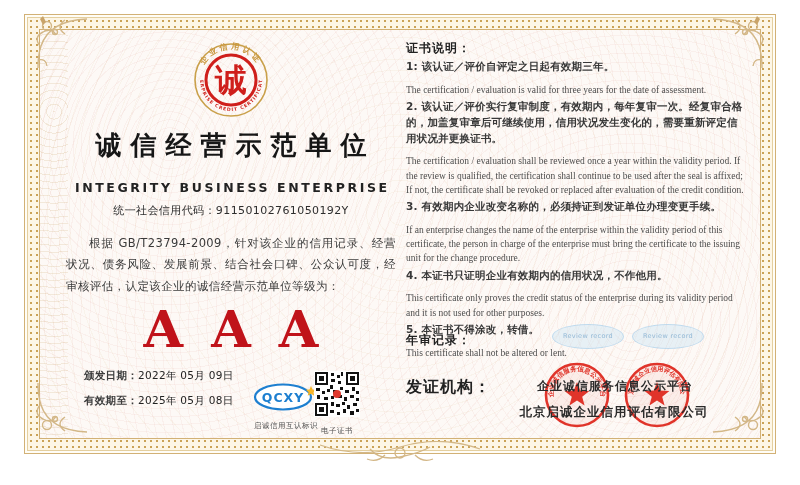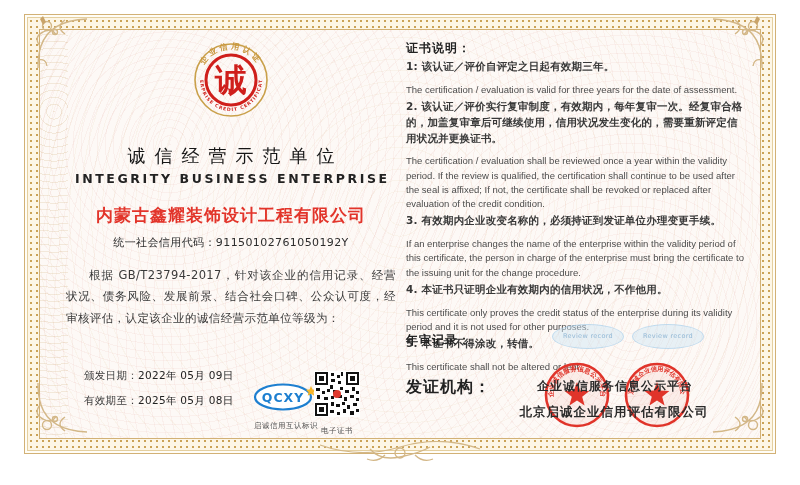--- a/index.html
+++ b/index.html
@@ -24,43 +24,43 @@
   .corner{position:absolute;width:54px;height:54px;pointer-events:none;}
   .corner.tl{left:10px;top:1px;}
   .corner.tr{right:10px;top:1px;transform:scaleX(-1);}
   .corner.bl{left:10px;bottom:18px;transform:scaleY(-1);}
   .corner.br{right:10px;bottom:18px;transform:scale(-1,-1);}
   .bottom-orn{position:absolute;left:50%;bottom:20px;transform:translateX(-50%);pointer-events:none;}
 
   
   .col-left{position:absolute;left:16px;top:0;width:350px;text-align:center;}
   .seal{margin-top:10px;}
-  .title-cn{margin:20px 0 0 0;font-size:18px;font-weight:normal;color:#161616;
+  .title-cn{margin:4px 0 0 0;font-size:26px;font-weight:bold;color:#161616;
             letter-spacing:9px;text-indent:9px;}
-  .title-en{margin-top:3px;font-size:12.5px;font-weight:bold;color:#222;
+  .title-en{margin-top:17px;font-size:12.5px;font-weight:bold;color:#222;
             letter-spacing:2.6px;text-indent:2.6px;}
   .credit-code{margin-top:6px;font-size:10.5px;color:#6b6b6b;letter-spacing:.5px;}
   .company{margin-top:18px;font-size:17px;font-weight:bold;color:#e2342a;letter-spacing:1px;}
   .uscc{margin-top:8px;font-size:11px;color:#2c2c2c;letter-spacing:.4px;}
   .statement{margin-top:15px;padding:0 10px;text-align:justify;font-size:11.5px;
              line-height:1.85;color:#3a3a3a;text-indent:2em;letter-spacing:.4px;}
   .grade{margin-top:2px;font-family:"DejaVu Serif","Liberation Serif",serif;
          font-size:51px;font-weight:bold;color:#c0131a;letter-spacing:.55em;text-indent:.55em;}
   .meta{position:absolute;left:44px;top:339px;width:190px;text-align:left;}
   .meta-row{font-size:10.5px;color:#222;margin-bottom:11px;letter-spacing:.3px;white-space:nowrap;}
-  .meta-label{font-weight:normal;color:#3d3d3d;}
+  .meta-label{font-weight:bold;color:#3d3d3d;}
   .qcxy{position:absolute;left:206px;top:350px;width:80px;text-align:center;}
   .qr{position:absolute;left:272px;top:341px;width:50px;text-align:center;}
   .mark-caption{margin-top:5px;font-size:7.5px;color:#555;letter-spacing:.5px;}
 
   
   .col-right{position:absolute;left:366px;top:10px;width:338px;text-align:left;}
   .notes-title{font-size:12px;font-weight:bold;color:#222;letter-spacing:1px;}
   .note-cn{margin:2px 0 1px 0;font-size:10.5px;font-weight:600;color:#383838;line-height:1.5;letter-spacing:.2px;}
-  .note-en{margin:8px 0 2px 0;font-family:Liberation Sans, sans-serif;
+  .note-en{margin:8px 0 2px 0;font-family:Liberation Serif, serif;
            font-size:9.5px;color:#4c4c4c;line-height:1.5;}
   .review-label{position:absolute;left:0;top:292px;font-size:12px;font-weight:bold;color:#222;letter-spacing:1px;text-align:center;}
   .review-oval{position:absolute;width:70px;height:23px;border-radius:50%;
                background:rgba(203,228,245,.45);border:1px solid rgba(160,203,233,.55);
                color:#93b9d6;font-size:6.5px;line-height:23px;text-align:center;letter-spacing:.3px;}
   .oval-1{left:146px;top:284px;}
   .oval-2{left:226px;top:284px;}
   .issuer-label{position:absolute;left:0;top:337px;font-size:16px;font-weight:bold;color:#222;letter-spacing:1px;}
   .stamp{position:absolute;z-index:1;}
   .stamp-1{left:136px;top:320px;}
@@ -91,24 +91,24 @@
             </text>
             <text font-size="4.6" fill="#cf1f1b" font-weight="bold" letter-spacing="1">
               <textPath href="#arcBot" startOffset="50%" text-anchor="middle">ENTERPRISE CREDIT CERTIFICATION</textPath>
             </text>
             <text x="0" y="11" text-anchor="middle" font-size="32" font-weight="bold" fill="#cf1f1b">诚</text>
           </svg>
 
           <div class="title-cn">诚信经营示范单位</div>
           <div class="title-en">INTEGRITY BUSINESS ENTERPRISE</div>
 
-          <div class="company">内蒙古鑫耀装饰设计工程有限公司</div>
           <div class="uscc"><span>统一社会信用代码：</span><span>91150102761050192Y</span></div>
 
-          <div class="statement">根据 GB/T23794-2017，针对该企业的信用记录、经营状况、债务风险、发展前景、结合社会口碑、公众认可度，经审核评估，认定该企业的诚信经营示范单位等级为：</div>
+          <div class="statement">根据 GB/T23794-2009，针对该企业的信用记录、经营状况、债务风险、发展前景、结合社会口碑、公众认可度，经审核评估，认定该企业的诚信经营示范单位等级为：</div>
+          <div class="grade">AAA</div>
         </div>
 
         <div class="meta">
           <div class="meta-row"><span class="meta-label">颁发日期：</span><span>2022年 05月 09日</span></div>
           <div class="meta-row"><span class="meta-label">有效期至：</span><span>2025年 05月 08日</span></div>
         </div>
 
         <div class="qcxy">
           <svg width="70" height="32" viewBox="0 0 70 32">
             <ellipse cx="32" cy="17" rx="28" ry="12.5" fill="#fff" stroke="#1d7fd0" stroke-width="2.2"></ellipse>

